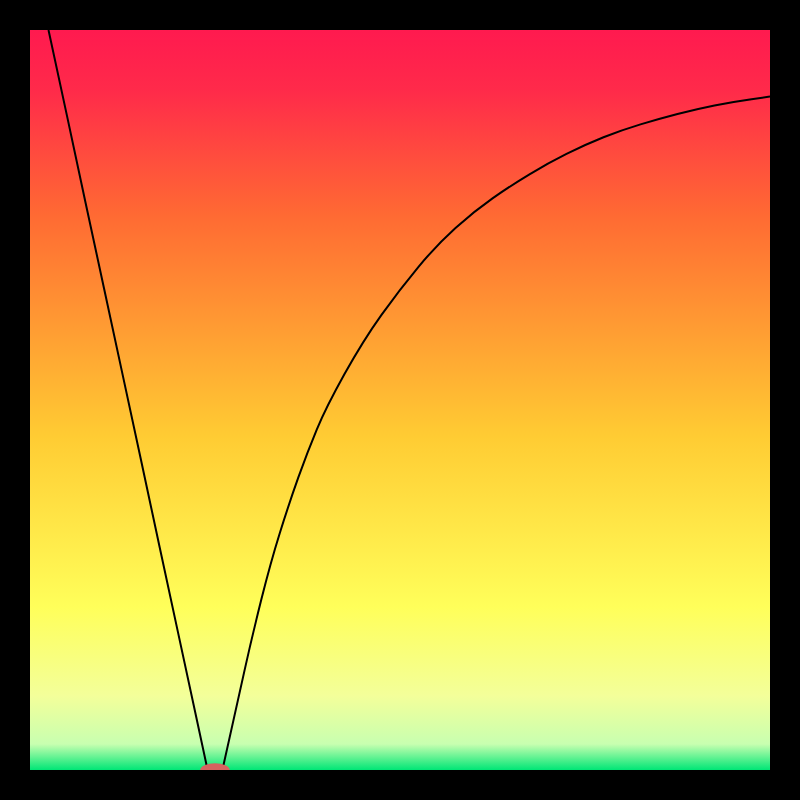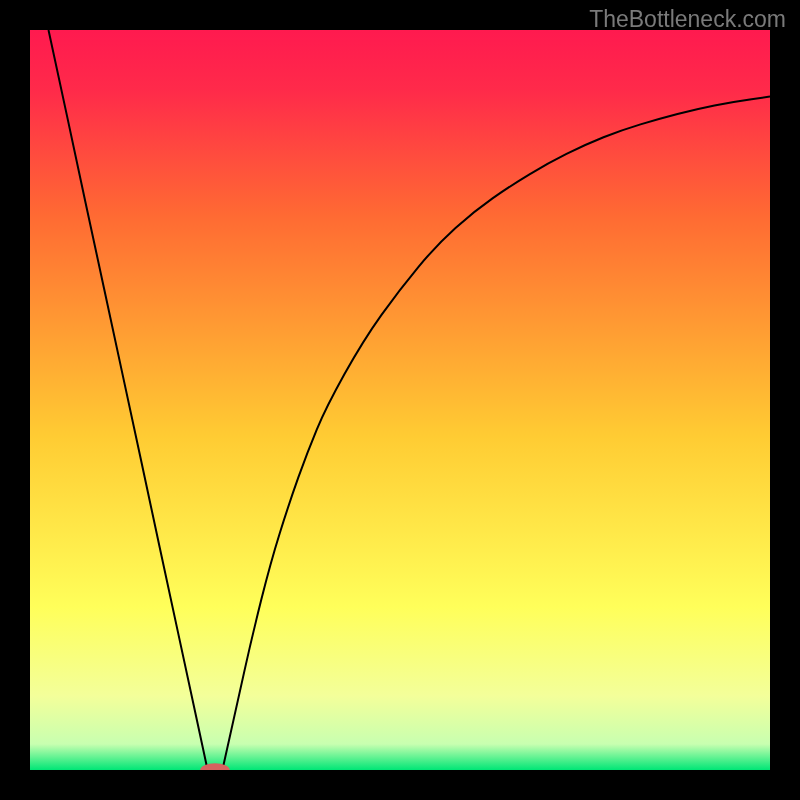--- a/index.html
+++ b/index.html
@@ -36,21 +36,20 @@
     background: #000;
   }
   svg {
     display: block;
   }
 </style>
 </head>
 <body>
 
 <div class="outer">
-  <div class="watermark">TheBottleneck.com</div>
 
   <div class="plot-frame">
     <svg id="chart-svg" width="740" height="740" viewBox="0 0 100 100" preserveAspectRatio="none">
       <defs>
         <linearGradient id="bg-grad" x1="0" y1="0" x2="0" y2="1">
             <stop offset="0%" stop-color="#ff1a4f"></stop>
             <stop offset="8%" stop-color="#ff2a4a"></stop>
             <stop offset="25%" stop-color="#ff6a33"></stop>
             <stop offset="55.00000000000001%" stop-color="#ffcc33"></stop>
             <stop offset="78%" stop-color="#ffff5a"></stop>

